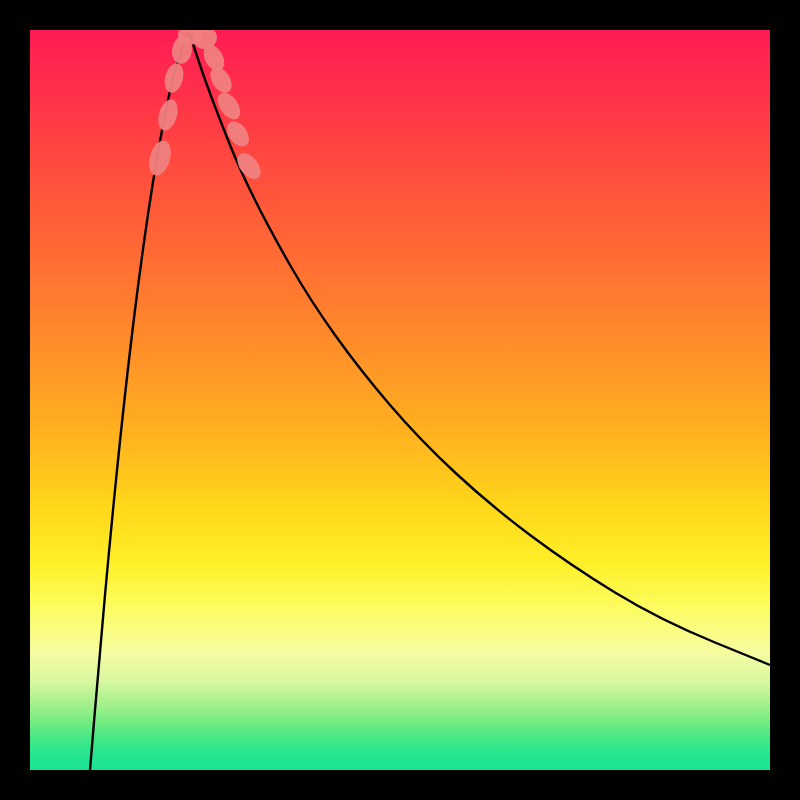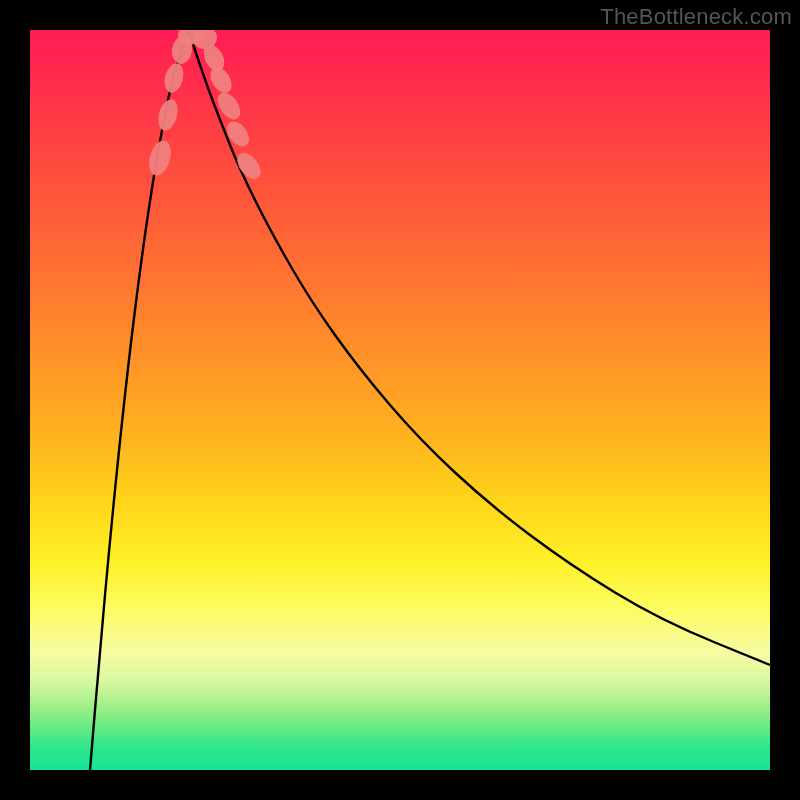--- a/index.html
+++ b/index.html
@@ -59,21 +59,20 @@
     font-weight: 500;
     letter-spacing: 0.2px;
     user-select: none;
   }
 </style>
 </head>
 <body>
 
 <div class="frame">
 
-  <div class="watermark">TheBottleneck.com</div>
 
   <div class="plot">
     <svg class="curve-svg" viewBox="0 0 740 740" preserveAspectRatio="none">
       <path d="M 60 740 Q 60 740 65 680 Q 70 620 75 565 Q 80 510 85 460 Q 90 410 95 365 Q 100 320 105 280 Q 110 240 115 205 Q 120 170 125 140 Q 130 110 135 85 Q 140 60 142.5 50 Q 145 40 147.5 32.5 Q 150 25 152.5 18.5 Q 155 12 157 7 T 159 2" fill="none" stroke="#000" stroke-width="2.4"></path>
       <path d="M 159 2 Q 159 2 162 11 Q 165 20 170 35 Q 175 50 182.5 70 Q 190 90 200 115 Q 210 140 225 170 Q 240 200 260 235 Q 280 270 305 305 Q 330 340 360 375 Q 390 410 425 442.5 Q 460 475 500 505 Q 540 535 585 562.5 Q 630 590 685 612.5 T 740 635" fill="none" stroke="#000" stroke-width="2.4"></path>
       <g>
           <ellipse cx="130" cy="128" rx="10" ry="18" fill="#f08080" fill-opacity="0.95" transform="rotate(16 130 128)"></ellipse>
           <ellipse cx="138" cy="85" rx="9" ry="16" fill="#f08080" fill-opacity="0.95" transform="rotate(16 138 85)"></ellipse>
           <ellipse cx="144" cy="48" rx="9" ry="15" fill="#f08080" fill-opacity="0.95" transform="rotate(14 144 48)"></ellipse>
           <ellipse cx="152" cy="20" rx="10" ry="14" fill="#f08080" fill-opacity="0.95" transform="rotate(8 152 20)"></ellipse>

